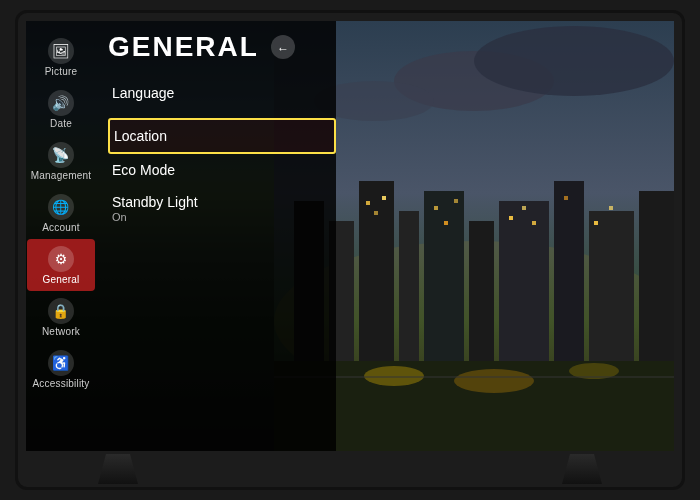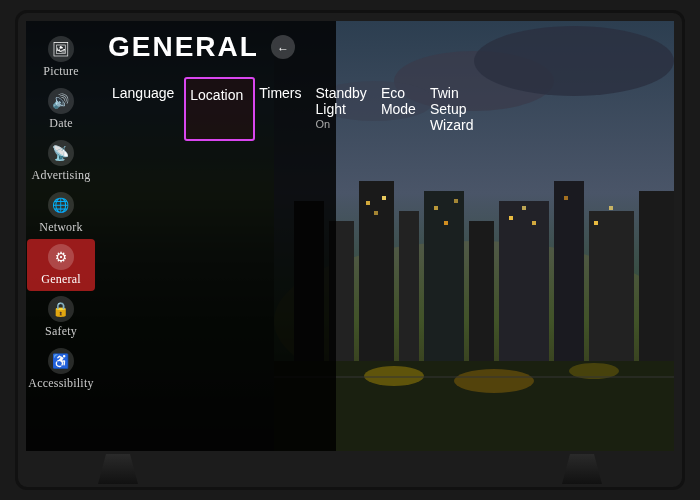--- a/index.html
+++ b/index.html
@@ -101,25 +101,24 @@
       font-size: 14px;
       color: #fff;
       margin-bottom: 2px;
     }
 
     .sidebar-item.active .sidebar-icon {
       background: rgba(255,255,255,0.2);
     }
 
     .sidebar-label {
-      font-size: 12px;
+      font-size: 10px;
       color: #ccc;
       text-align: right;
       letter-spacing: 0.2px;
-      font-family: Liberation Serif, serif;
     }
 
     .sidebar-item.active .sidebar-label {
       color: #fff;
     }
 
     
     .main-content {
       position: absolute;
       top: 0; left: 70px;
@@ -150,33 +149,35 @@
       display: flex;
       align-items: center;
       justify-content: center;
       color: #fff;
       font-size: 12px;
       cursor: pointer;
     }
 
     .menu-list {
       display: flex;
+      flex-direction: column;
       gap: 0;
     }
 
     .menu-item {
       padding: 8px 10px 8px 4px;
       cursor: pointer;
       position: relative;
     }
 
     .menu-item.selected {
-      border: 2px solid #d946ef;
+      border: 2px solid #fde047;
       background: rgba(200,30,30,0.08);
       border-radius: 3px;
+      margin-top: 9px;
     }
 
     .menu-item-label {
       font-size: 14px;
       color: #fff;
       font-weight: 400;
     }
 
     .menu-item-sublabel {
       font-size: 11px;
@@ -279,33 +280,33 @@
       <div class="sidebar-item">
         <div class="sidebar-icon">🖼</div>
         <span class="sidebar-label">Picture</span>
       </div>
       <div class="sidebar-item">
         <div class="sidebar-icon">🔊</div>
         <span class="sidebar-label">Date</span>
       </div>
       <div class="sidebar-item">
         <div class="sidebar-icon">📡</div>
-        <span class="sidebar-label">Advertising</span>
+        <span class="sidebar-label">Management</span>
       </div>
       <div class="sidebar-item">
         <div class="sidebar-icon">🌐</div>
-        <span class="sidebar-label">Network</span>
+        <span class="sidebar-label">Account</span>
       </div>
       <div class="sidebar-item active">
         <div class="sidebar-icon">⚙</div>
         <span class="sidebar-label">General</span>
       </div>
       <div class="sidebar-item">
         <div class="sidebar-icon">🔒</div>
-        <span class="sidebar-label">Safety</span>
+        <span class="sidebar-label">Network</span>
       </div>
       <div class="sidebar-item">
         <div class="sidebar-icon">♿</div>
         <span class="sidebar-label">Accessibility</span>
       </div>
     </div>
 
     <div class="main-content">
       <div class="general-header">
         <span class="general-title">GENERAL</span>
@@ -318,37 +319,31 @@
 
         <div class="menu-item">
           <div class="menu-item-label">Language</div>
         </div>
 
         <div class="menu-item selected">
           <div class="menu-item-label">Location</div>
         </div>
 
 
+
+
         <div class="menu-item">
-          <div class="menu-item-label">Timers</div>
-        </div>
-
+          <div class="menu-item-label">Eco Mode</div>
+        </div>
 
         <div class="menu-item">
           <div class="menu-item-label">Standby Light</div>
           <div class="menu-item-sublabel">On</div>
         </div>
 
-        <div class="menu-item">
-          <div class="menu-item-label">Eco Mode</div>
-        </div>
-
-        <div class="menu-item">
-          <div class="menu-item-label">Twin Setup Wizard</div>
-        </div>
 
 
       </div>
     </div>
 
   </div>
 
   <div class="tv-stand">
     <div class="stand-leg"></div>
     <div class="stand-leg"></div>

